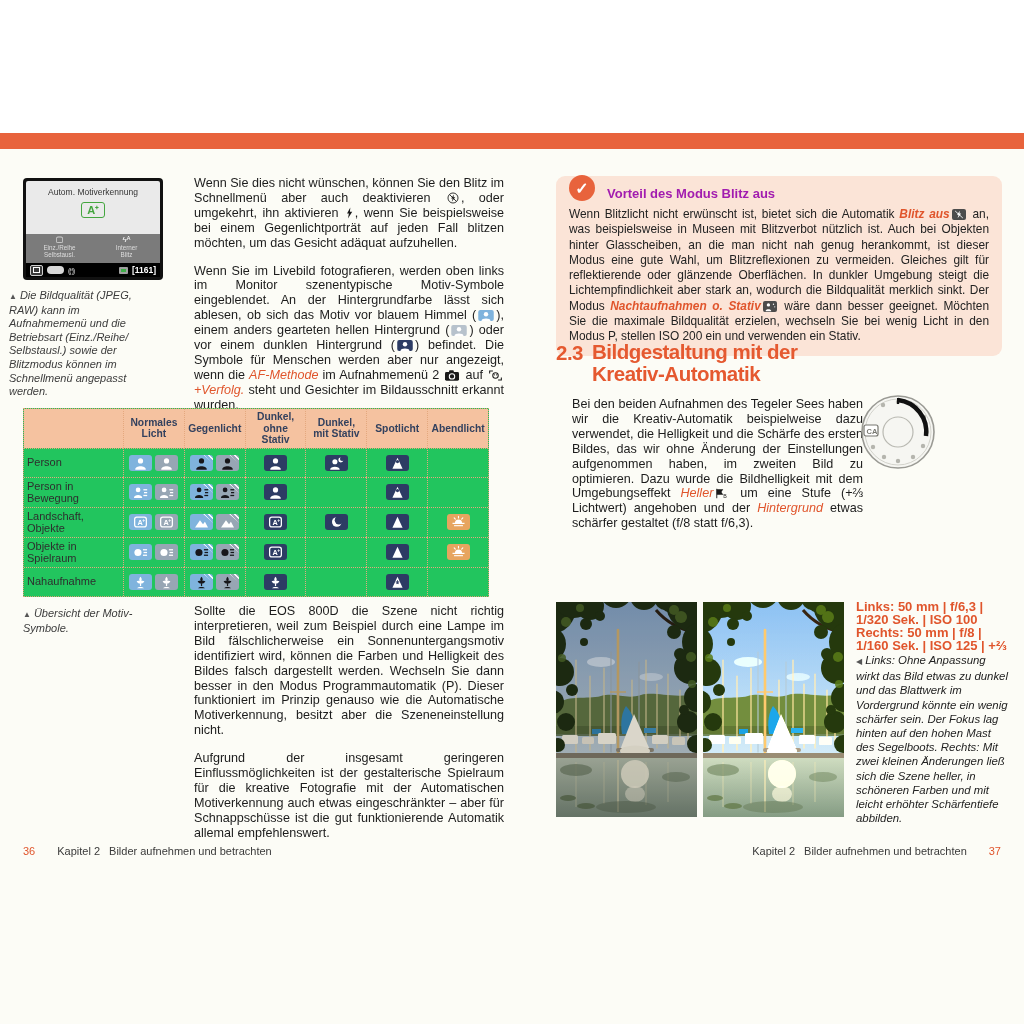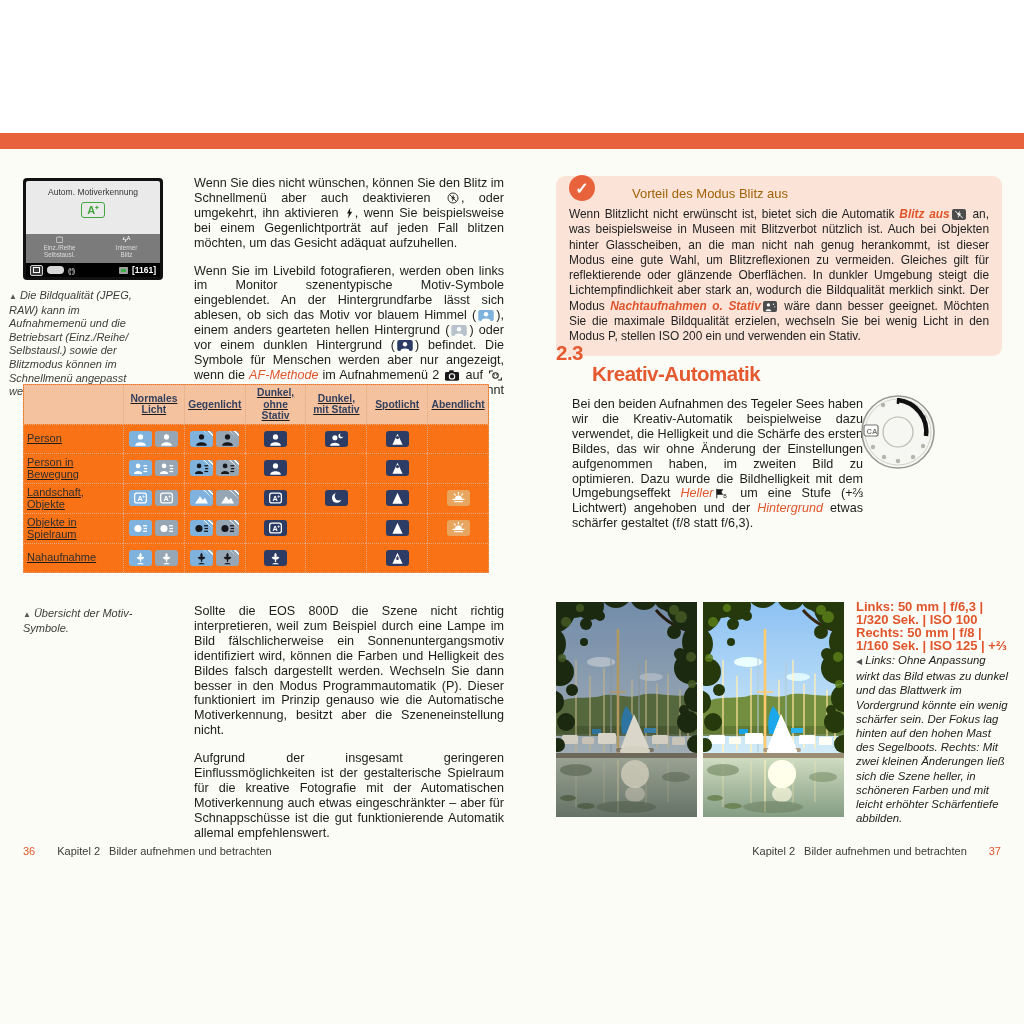--- a/index.html
+++ b/index.html
@@ -40,22 +40,22 @@
     display:inline-flex;align-items:center;justify-content:center;}
   .cam-q span{width:5px;height:4px;border:1px solid #fff;display:block;}
   .cam-oval{width:17px;height:8px;background:#d8d8d8;border-radius:5px;}
   .cam-wifi{color:#cfcfcf;font-size:6.5px;letter-spacing:-1px;}
   .cam-spacer{flex:1;}
   .cam-disp{width:9px;height:7px;background:#9f9f9f;border-radius:1px;position:relative;}
   .cam-disp::after{content:"";position:absolute;left:2px;top:2px;width:5px;height:3px;background:#3fae49;}
   .cam-count{color:#fff;font-size:8.5px;font-weight:bold;}
 
   
-  .motif-table{position:absolute;left:23px;top:384px;width:464px;border:1px dotted #dd9e74;
-    background:#f97316;text-decoration:underline;}
+  .motif-table{position:absolute;left:23px;top:408px;width:464px;border:1px dotted #dd9e74;
+    background:#22c55e;}
   .mt-row{display:grid;grid-template-columns:99px repeat(6,1fr);}
   .mt-row > div{border-left:1px dotted #e4a87e;border-top:1px dotted #e4a87e;
     display:flex;align-items:center;justify-content:center;text-align:center;min-height:29px;
     padding:2px 3px;box-sizing:border-box;}
   .mt-row > div:first-child{border-left:none;justify-content:flex-start;text-align:left;}
   .mt-row.head > div{border-top:none;background:#f5c2a0;font-weight:bold;font-size:10.3px;
     line-height:11.5px;color:#33415e;min-height:38px;}
   .mt-label{font-size:11px;line-height:12.5px;color:#2e2e2e;}
   .tile{width:23px;height:16px;border-radius:3px;position:relative;display:inline-flex;
     align-items:center;justify-content:center;margin:0 1.5px;flex:0 0 auto;}
@@ -64,21 +64,21 @@
     background:repeating-linear-gradient(45deg,rgba(255,255,255,.92) 0 1.4px,rgba(255,255,255,0) 1.4px 3.4px);
     clip-path:polygon(56% 0,100% 0,100% 55%);}
 
   
   .tipbox{position:absolute;left:556px;top:176px;width:446px;box-sizing:border-box;
     background:#fbe4d7;border-radius:9px;padding:10px 13px 11px 13px;}
   .tip-head{display:flex;align-items:flex-end;gap:12px;margin-bottom:6px;}
   .tip-check{width:26px;height:26px;border-radius:50%;background:#e8633c;color:#fff;
     display:flex;align-items:center;justify-content:center;font-size:16px;font-weight:bold;
     margin-top:-16px;}
-  .tip-title{font-weight:normal;font-size:13px;color:#a16207;margin-left:25px;}
+  .tip-title{font-weight:bold;font-size:13px;color:#a21caf;}
   .tip-body{font-size:11.9px;line-height:15.3px;text-align:justify;color:#222;}
   .tip-body em.hl{font-weight:bold;}
 
   
   .section-head{position:absolute;left:556px;top:341px;display:flex;gap:9px;color:#e55930;}
   .section-num{font-size:20.5px;font-weight:bold;letter-spacing:-.5px;}
   .section-title{font-size:20.5px;font-weight:bold;line-height:21.5px;letter-spacing:-.5px;}
   .right-col{position:absolute;left:556px;top:397px;width:291px;}
   .dial{position:absolute;left:858px;top:392px;}
 
@@ -554,21 +554,21 @@
           <circle cx="8.5" cy="6" r="2.6" fill="#fff"></circle>
           <path d="M4 16c0-4 9-4 9 0z" fill="#fff"></path>
           <circle cx="16.5" cy="5" r="1.1" fill="#fff"></circle>
           <circle cx="18.5" cy="9" r=".9" fill="#fff"></circle>
         </svg></span> wäre dann besser geeignet. Möchten Sie die maximale Bildqualität erzielen, wechseln Sie bei wenig Licht in den Modus P, stellen ISO 200 ein und verwenden ein Stativ.</div>
 </div>
 
 <div class="section-head">
   <span class="section-num">2.3</span>
   <span class="section-title">
-    <br>
+    <span>Bildgestaltung mit der</span><br>
     <span>Kreativ-Automatik</span>
   </span>
 </div>
 
 <div class="right-col body-text">
   <p>Bei den beiden Aufnahmen des Tegeler Sees haben wir die Kreativ-Automatik beispielweise dazu verwendet, die Helligkeit und die Schärfe des ersten Bildes, das wir ohne Änderung der Einstellungen aufgenommen haben, im zweiten Bild zu optimieren. Dazu wurde die Bildhelligkeit mit dem Umgebungseffekt <em class="hl">Heller</em><span class="inl-icon"><svg viewBox="0 0 22 18" width="13" height="11">
           <path d="M3 1v16" stroke="#1a1a1a" stroke-width="1.6"></path>
           <path d="M3 2h11l-3.2 4.5L14 11H3z" fill="#1a1a1a"></path>
           <text x="14" y="16" font-size="9" fill="#1a1a1a" font-family="Liberation Sans, sans-serif">B</text>
         </svg></span> um eine Stufe (+⅔ Lichtwert) angehoben und der <em class="hl">Hintergrund</em> etwas schärfer gestaltet (f/8 statt f/6,3).</p>

